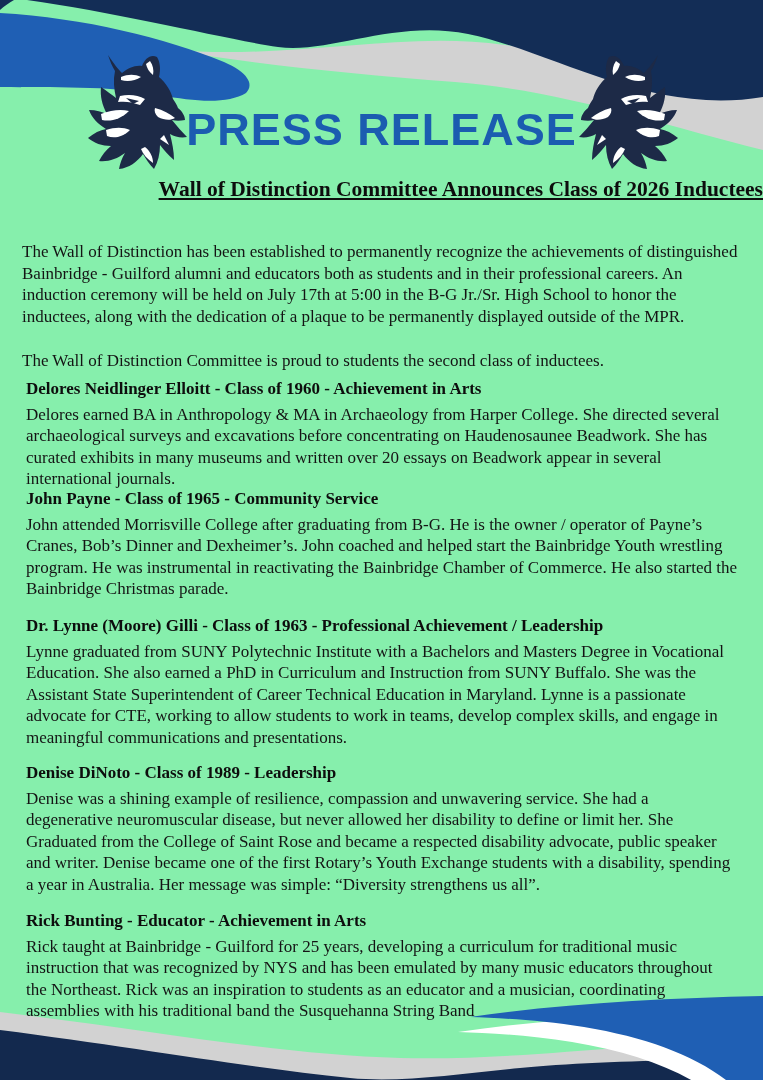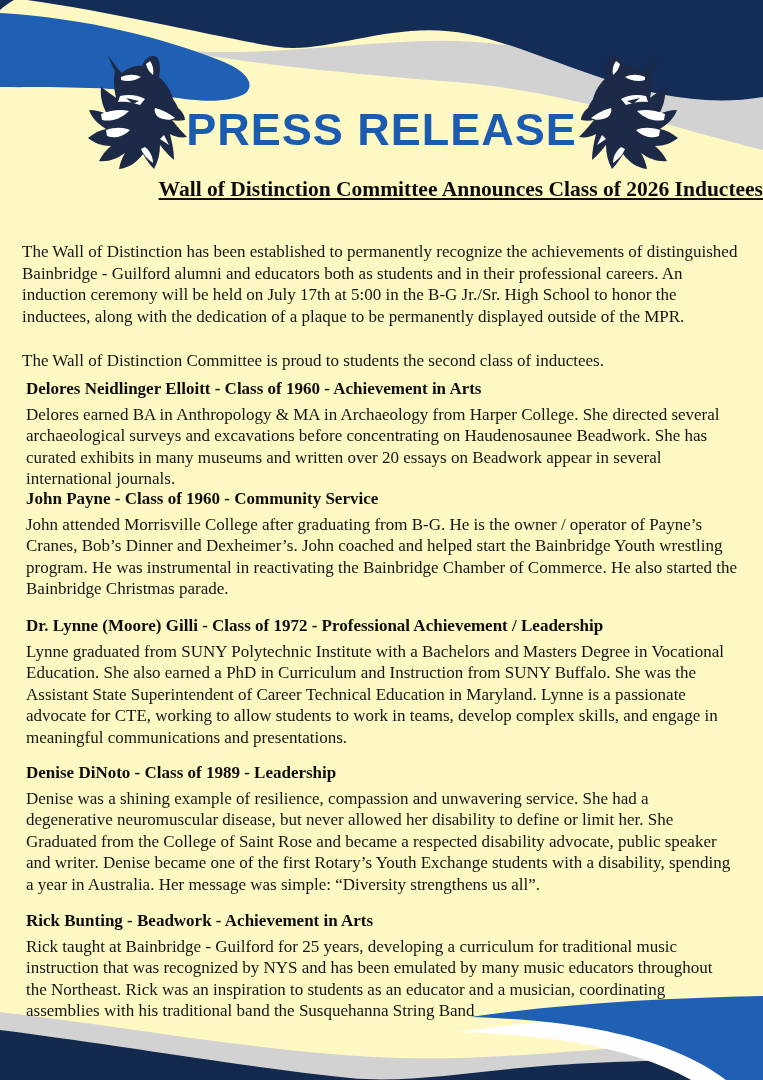--- a/index.html
+++ b/index.html
@@ -1,20 +1,20 @@
 <!DOCTYPE html>
 <html><head>
 <meta charset="utf-8">
 <style>
   html,body{margin:0;padding:0;background:#ffffff;}
   .page{
     position:relative;
     width:763px;height:1080px;
     margin:0 auto;
-    background:#fef9c3;
+    background:#86efac;
     overflow:hidden;
     font-family:"Liberation Serif", serif;
     color:#111111;
   }
   .deco{position:absolute;left:0;width:763px;z-index:0;display:block;}
   .deco.top{top:0;height:215px;}
   .deco.bottom{top:960px;height:120px;}
   .logo{position:absolute;z-index:2;}
   .logo.left{left:68px;top:52px;width:126px;height:130px;}
   .logo.right{left:572px;top:52px;width:126px;height:130px;transform:scaleX(-1);}
@@ -97,32 +97,32 @@
   <p class="copy intro">The Wall of Distinction has been established to permanently recognize the achievements of distinguished Bainbridge - Guilford alumni and educators both as students and in their professional careers. An induction ceremony will be held on July 17th at 5:00 in the B-G Jr./Sr. High School to honor the inductees, along with the dedication of a plaque to be permanently displayed outside of the MPR.</p>
 
   <p class="copy announce">The Wall of Distinction Committee is proud to students the second class of inductees.</p>
 
   <section class="copy s0">
     <h3>Delores Neidlinger Elloitt - Class of 1960 - Achievement in Arts</h3>
     <p>Delores earned BA in Anthropology &amp; MA in Archaeology from Harper College. She directed several archaeological surveys and excavations before concentrating on Haudenosaunee Beadwork. She has curated exhibits in many museums and written over 20 essays on Beadwork appear in several international journals.</p>
   </section>
 
   <section class="copy s1">
-    <h3>John Payne - Class of 1960 - Community Service</h3>
+    <h3>John Payne - Class of 1965 - Community Service</h3>
     <p>John attended Morrisville College after graduating from B-G. He is the owner / operator of Payne’s Cranes, Bob’s Dinner and Dexheimer’s. John coached and helped start the Bainbridge Youth wrestling program. He was instrumental in reactivating the Bainbridge Chamber of Commerce. He also started the Bainbridge Christmas parade.</p>
   </section>
 
   <section class="copy s2">
-    <h3>Dr. Lynne (Moore) Gilli - Class of 1972 - Professional Achievement / Leadership</h3>
+    <h3>Dr. Lynne (Moore) Gilli - Class of 1963 - Professional Achievement / Leadership</h3>
     <p>Lynne graduated from SUNY Polytechnic Institute with a Bachelors and Masters  Degree in Vocational Education. She also earned a PhD in Curriculum and Instruction from SUNY Buffalo. She was the Assistant State Superintendent of Career Technical Education in Maryland. Lynne is a passionate advocate for CTE, working to allow students to work in teams, develop complex skills, and engage in meaningful communications and presentations.</p>
   </section>
 
   <section class="copy s3">
     <h3>Denise DiNoto - Class of 1989 - Leadership</h3>
     <p>Denise was a shining example of resilience, compassion and unwavering service. She had a degenerative neuromuscular disease, but never allowed her disability to define or limit her. She Graduated from the College of Saint Rose and became a respected disability advocate, public speaker and writer. Denise became one of the first Rotary’s Youth Exchange students with a disability, spending a year in Australia. Her message was simple: “Diversity strengthens us all”.</p>
   </section>
 
   <section class="copy s4">
-    <h3>Rick Bunting - Beadwork - Achievement in Arts</h3>
+    <h3>Rick Bunting - Educator - Achievement in Arts</h3>
     <p>Rick taught at Bainbridge - Guilford for 25 years, developing a curriculum for traditional music instruction that was recognized by NYS and has been emulated by many music educators throughout the Northeast. Rick was an inspiration to students as an educator and a musician, coordinating assemblies with his traditional band the Susquehanna String Band</p>
   </section>
 
 </div>
 
 </body></html>

